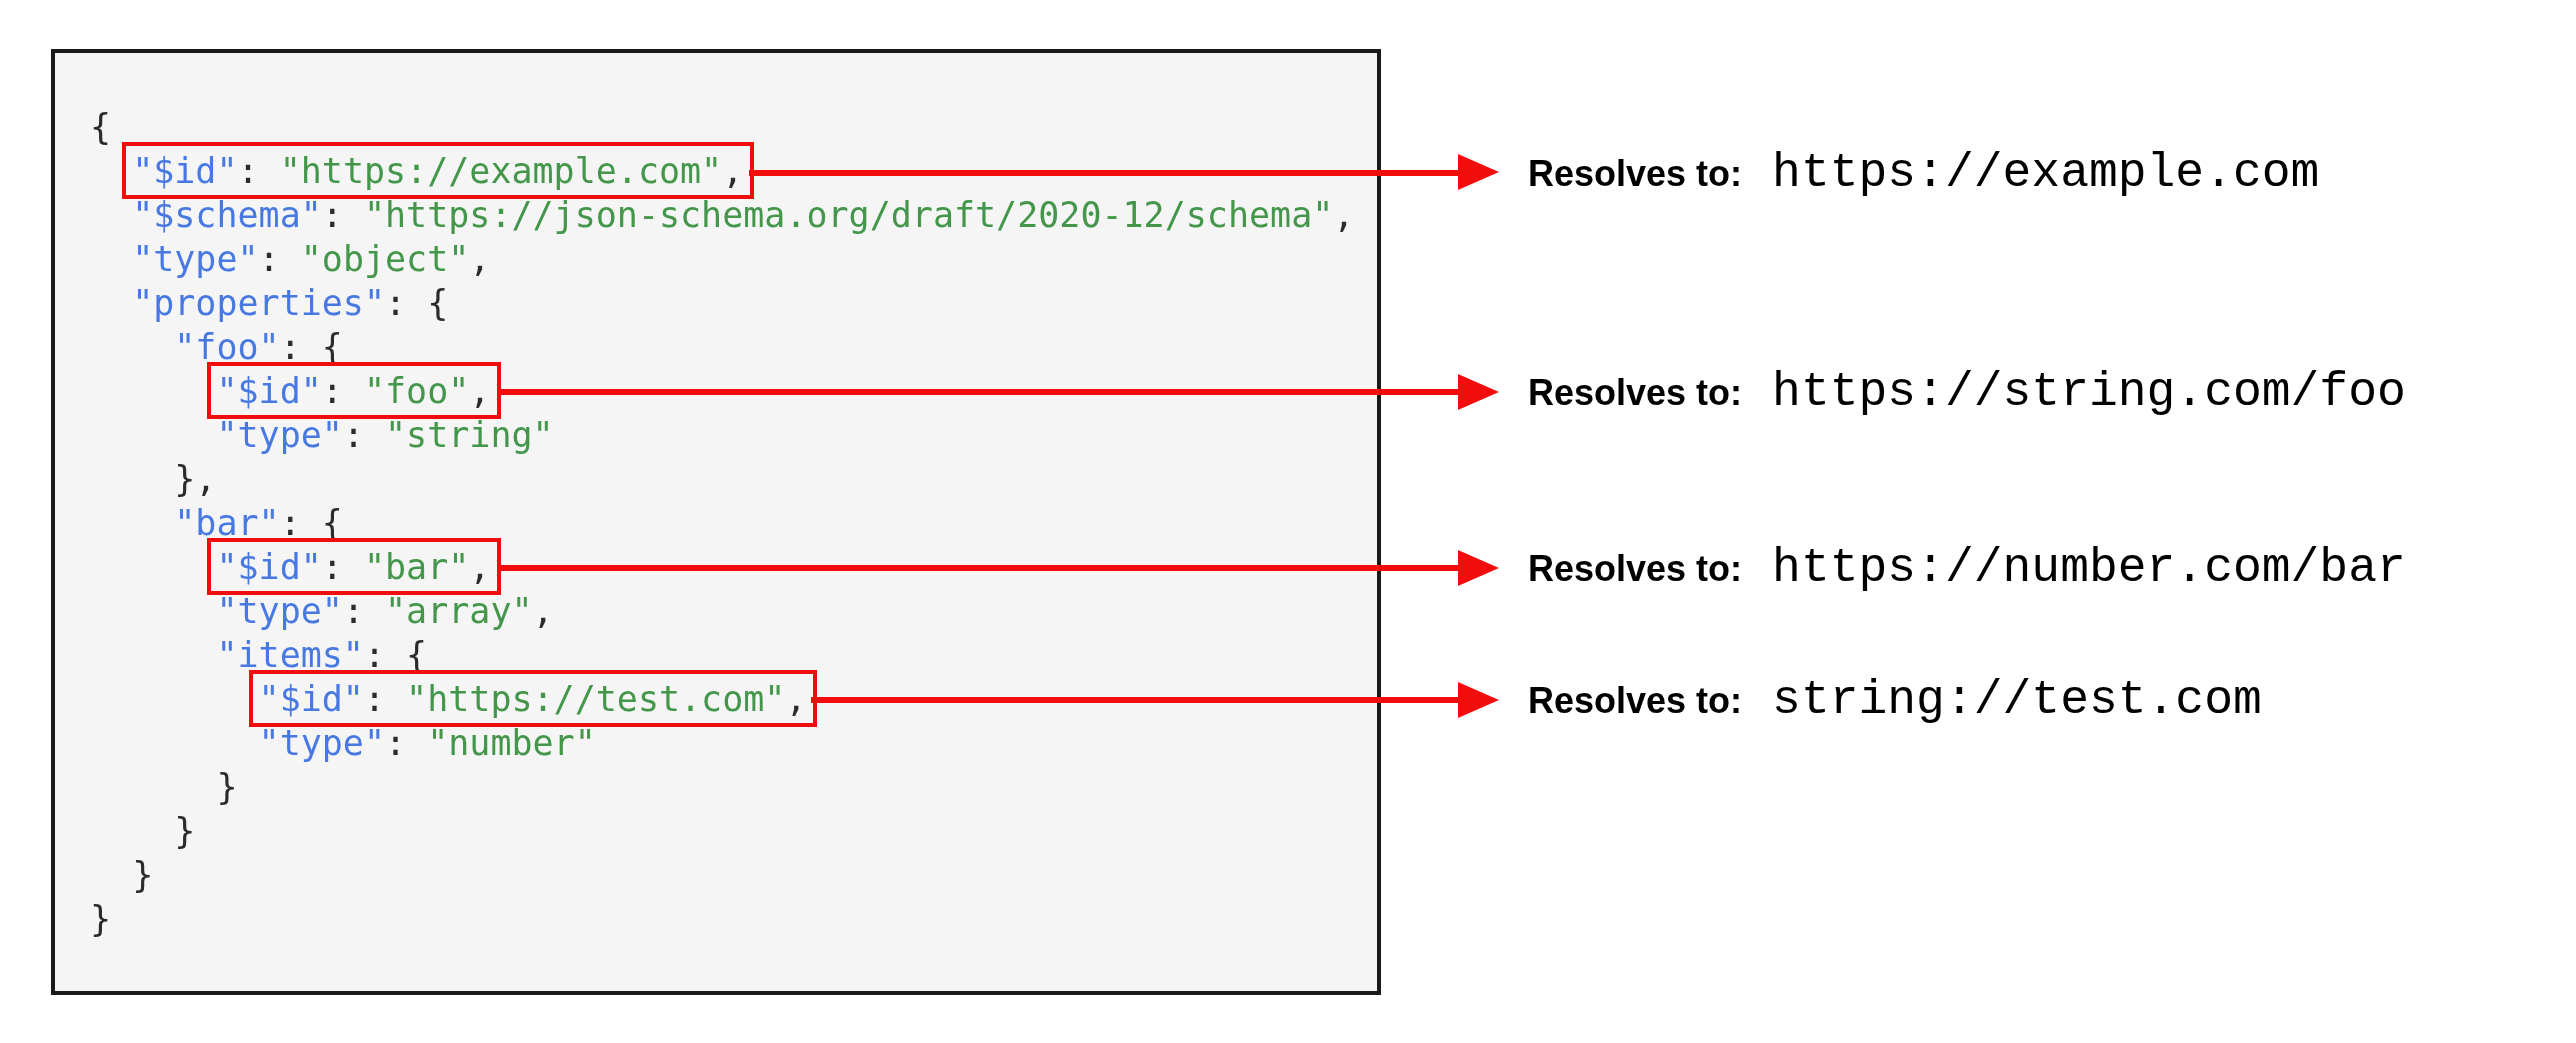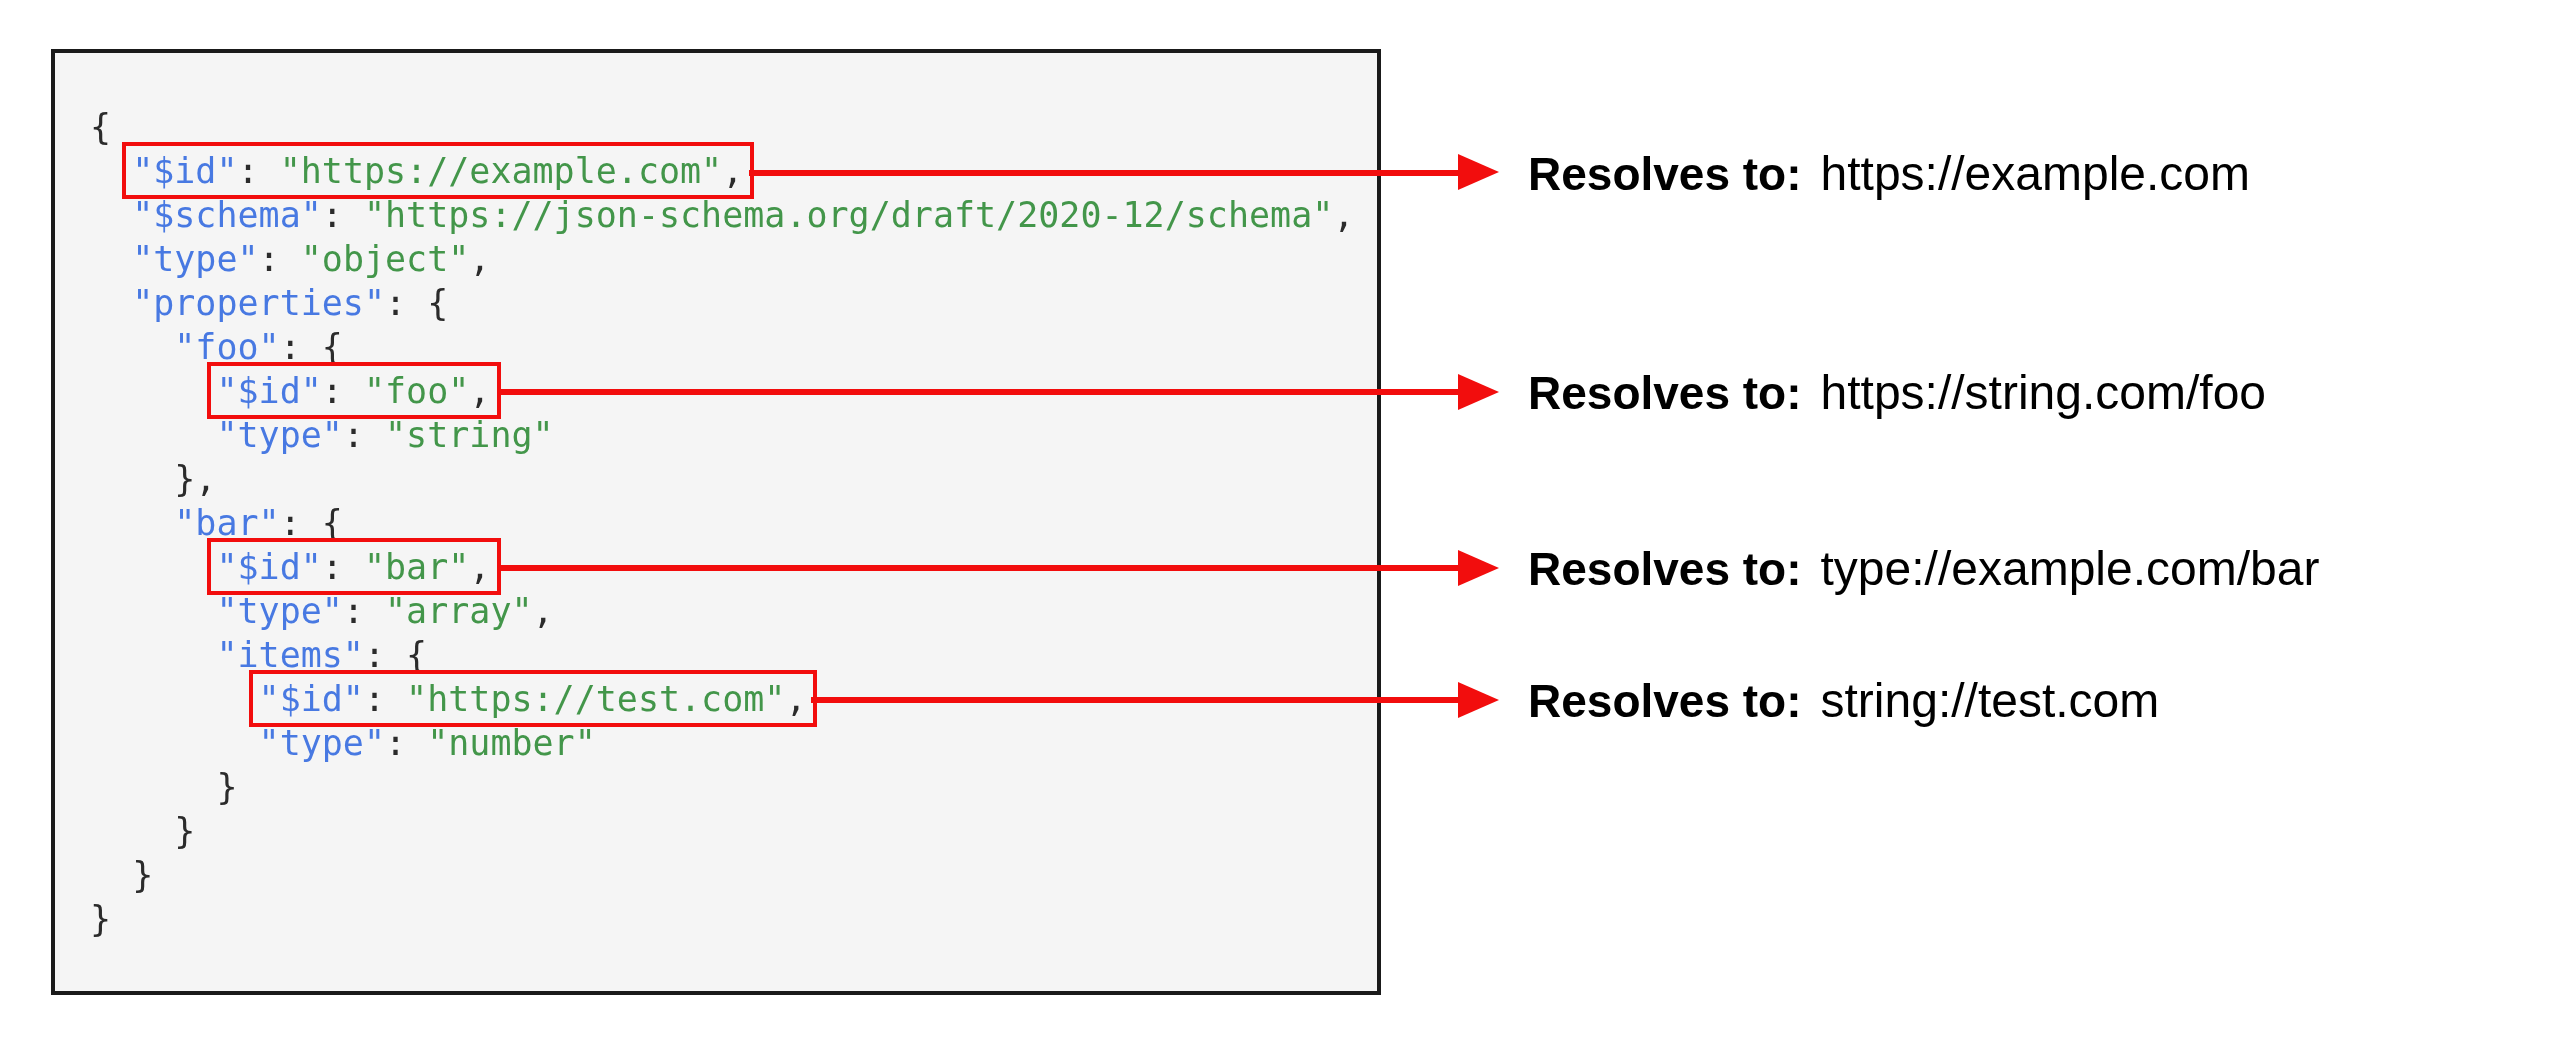--- a/index.html
+++ b/index.html
@@ -52,28 +52,28 @@
   }
   .annotation{
     position:absolute;
     white-space:nowrap;
     transform:translateY(-50%);
     display:flex;align-items:baseline;
   }
   .resolves-label{
     font-family:"Liberation Sans",sans-serif;
     font-weight:bold;
-    font-size:46px;
+    font-size:36px;
     color:#000000;
   }
   .resolved-uri{
-    font-family:Liberation Sans, sans-serif;
+    font-family:Liberation Mono, monospace;
     font-size:48px;
     color:#000000;
-    margin-left:19px;
+    margin-left:30px;
   }
 </style>
 </head>
 <body>
 
 <div id="canvas">
   <div id="code-panel">
     <div id="code-content"><div class="code-line"><span class="tok-punct"></span><span class="tok-punct">{</span></div><div class="code-line"><span class="tok-punct">  </span><span class="hl"><span class="tok-key">"$id"</span><span class="tok-punct">: </span><span class="tok-str">"https://example.com"</span><span class="tok-punct">,</span></span></div><div class="code-line"><span class="tok-punct">  </span><span class="tok-key">"$schema"</span><span class="tok-punct">: </span><span class="tok-str">"https://json-schema.org/draft/2020-12/schema"</span><span class="tok-punct">,</span></div><div class="code-line"><span class="tok-punct">  </span><span class="tok-key">"type"</span><span class="tok-punct">: </span><span class="tok-str">"object"</span><span class="tok-punct">,</span></div><div class="code-line"><span class="tok-punct">  </span><span class="tok-key">"properties"</span><span class="tok-punct">: </span><span class="tok-punct">{</span></div><div class="code-line"><span class="tok-punct">    </span><span class="tok-key">"foo"</span><span class="tok-punct">: </span><span class="tok-punct">{</span></div><div class="code-line"><span class="tok-punct">      </span><span class="hl"><span class="tok-key">"$id"</span><span class="tok-punct">: </span><span class="tok-str">"foo"</span><span class="tok-punct">,</span></span></div><div class="code-line"><span class="tok-punct">      </span><span class="tok-key">"type"</span><span class="tok-punct">: </span><span class="tok-str">"string"</span></div><div class="code-line"><span class="tok-punct">    </span><span class="tok-punct">},</span></div><div class="code-line"><span class="tok-punct">    </span><span class="tok-key">"bar"</span><span class="tok-punct">: </span><span class="tok-punct">{</span></div><div class="code-line"><span class="tok-punct">      </span><span class="hl"><span class="tok-key">"$id"</span><span class="tok-punct">: </span><span class="tok-str">"bar"</span><span class="tok-punct">,</span></span></div><div class="code-line"><span class="tok-punct">      </span><span class="tok-key">"type"</span><span class="tok-punct">: </span><span class="tok-str">"array"</span><span class="tok-punct">,</span></div><div class="code-line"><span class="tok-punct">      </span><span class="tok-key">"items"</span><span class="tok-punct">: </span><span class="tok-punct">{</span></div><div class="code-line"><span class="tok-punct">        </span><span class="hl"><span class="tok-key">"$id"</span><span class="tok-punct">: </span><span class="tok-str">"https://test.com"</span><span class="tok-punct">,</span></span></div><div class="code-line"><span class="tok-punct">        </span><span class="tok-key">"type"</span><span class="tok-punct">: </span><span class="tok-str">"number"</span></div><div class="code-line"><span class="tok-punct">      </span><span class="tok-punct">}</span></div><div class="code-line"><span class="tok-punct">    </span><span class="tok-punct">}</span></div><div class="code-line"><span class="tok-punct">  </span><span class="tok-punct">}</span></div><div class="code-line"><span class="tok-punct"></span><span class="tok-punct">}</span></div></div>
   </div>
   <div id="overlay">
@@ -86,21 +86,21 @@
       <div class="arrow-line" style="left: 497px; width: 963px; top: 389px;"></div>
       <div class="arrow-head" style="left: 1458px; top: 374px;"></div>
       <div class="annotation" style="left: 1528px; top: 392px;">
         <span class="resolves-label">Resolves to:</span>
         <span class="resolved-uri">https://string.com/foo</span>
       </div>
       <div class="arrow-line" style="left: 497px; width: 963px; top: 565px;"></div>
       <div class="arrow-head" style="left: 1458px; top: 550px;"></div>
       <div class="annotation" style="left: 1528px; top: 568px;">
         <span class="resolves-label">Resolves to:</span>
-        <span class="resolved-uri">type://example.com/bar</span>
+        <span class="resolved-uri">https://number.com/bar</span>
       </div>
       <div class="arrow-line" style="left: 811px; width: 649px; top: 697px;"></div>
       <div class="arrow-head" style="left: 1458px; top: 682px;"></div>
       <div class="annotation" style="left: 1528px; top: 700px;">
         <span class="resolves-label">Resolves to:</span>
         <span class="resolved-uri">string://test.com</span>
       </div>
     </div>
 </div>
 

